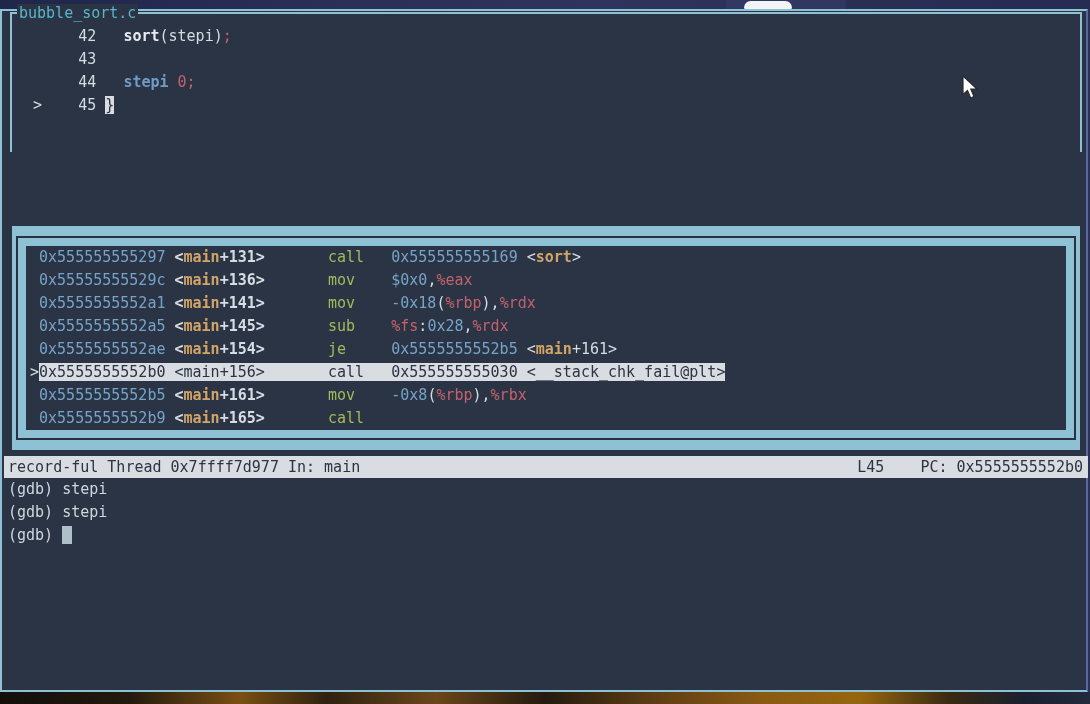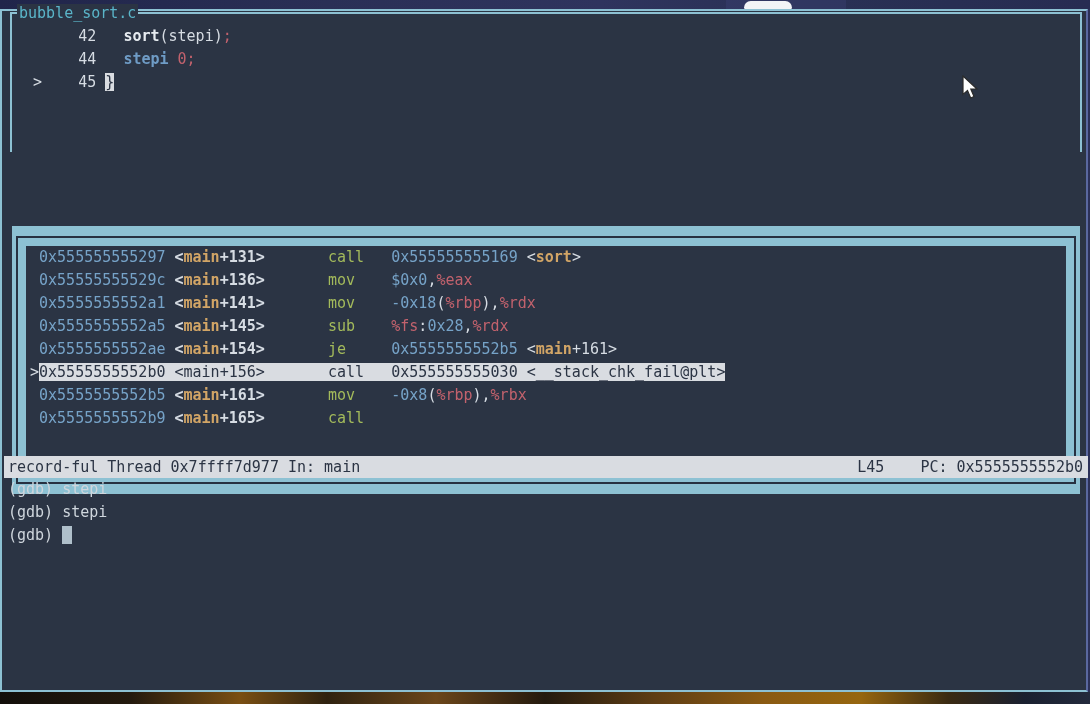--- a/index.html
+++ b/index.html
@@ -20,21 +20,21 @@
 
   
   .src-window { position:absolute; left:8px; top:1px; width:1072px; height:140px;
     border:2px solid #8dc1d3; border-bottom:none; }
   .src-title { position:absolute; left:5px; top:-10px; background:#2b3444; color:#5ab5c9;
     padding:0 2px; line-height:19px; }
   .src-content { padding:11px 0 0 3px; }
   .src-line { line-height:23px; height:23px; white-space:pre; }
 
   
-  .asm-frame { position:absolute; left:10px; top:215px; width:1068px; height:268px;
+  .asm-frame { position:absolute; left:10px; top:215px; width:1068px; height:224px;
     background:#8dc1d3; padding:10px 4px; }
   .asm-mid { border:2px solid #273141; background:#8dc1d3; width:100%; height:100%; padding:8px; }
   .asm-content { background:#2b3444; width:100%; height:100%; padding-left:4px; }
   .asm-row { line-height:23px; height:23px; white-space:pre; }
   .asm-row .mk { color:#d6dce3; }
   .func-field span { font-weight:bold; }
   .body.hl { background:#d9dce1; }
   .body.hl span { color:#2b3444 !important; font-weight:normal;margin-top:11px; }
 
   
@@ -67,20 +67,21 @@
   <div class="desktop-glow"></div>
   <div class="desktop-blob"></div>
 </div>
 
 <div class="terminal">
 
   <div class="src-window">
     <span class="src-title">bubble_sort.c</span>
     <div class="src-content" id="src-lines">
         <div class="src-line"><span class="tok-pl">       42 </span><span class="tok-pl">  </span><span class="tok-fnw">sort</span><span class="tok-pl">(</span><span class="tok-pl">stepi</span><span class="tok-pl">)</span><span class="tok-reg">;</span></div>
+        <div class="src-line"><span class="tok-pl">       43 </span></div>
         <div class="src-line"><span class="tok-pl">       44 </span><span class="tok-pl">  </span><span class="tok-kw">stepi</span><span class="tok-pl"> </span><span class="tok-reg">0;</span></div>
         <div class="src-line"><span class="tok-pl">  &gt;    45 </span><span class="tok-cur">}</span></div>
       </div>
   </div>
 
   <div class="asm-frame">
     <div class="asm-mid">
       <div class="asm-content" id="asm-rows">
           <div class="asm-row"><span class="tok-pl mk"> </span><span class="body"><span class="tok-num">0x555555555297 </span><span class="func-field"><span class="tok-pl">&lt;</span><span class="tok-fn">main</span><span class="tok-pl">+131&gt;</span></span><span class="tok-pl">       </span><span class="tok-mn">call   </span><span class="tok-num">0x555555555169</span><span class="tok-pl"> &lt;</span><span class="tok-fn">sort</span><span class="tok-pl">&gt;</span></span></div>
           <div class="asm-row"><span class="tok-pl mk"> </span><span class="body"><span class="tok-num">0x55555555529c </span><span class="func-field"><span class="tok-pl">&lt;</span><span class="tok-fn">main</span><span class="tok-pl">+136&gt;</span></span><span class="tok-pl">       </span><span class="tok-mn">mov    </span><span class="tok-num">$0x0</span><span class="tok-pl">,</span><span class="tok-reg">%eax</span></span></div>

